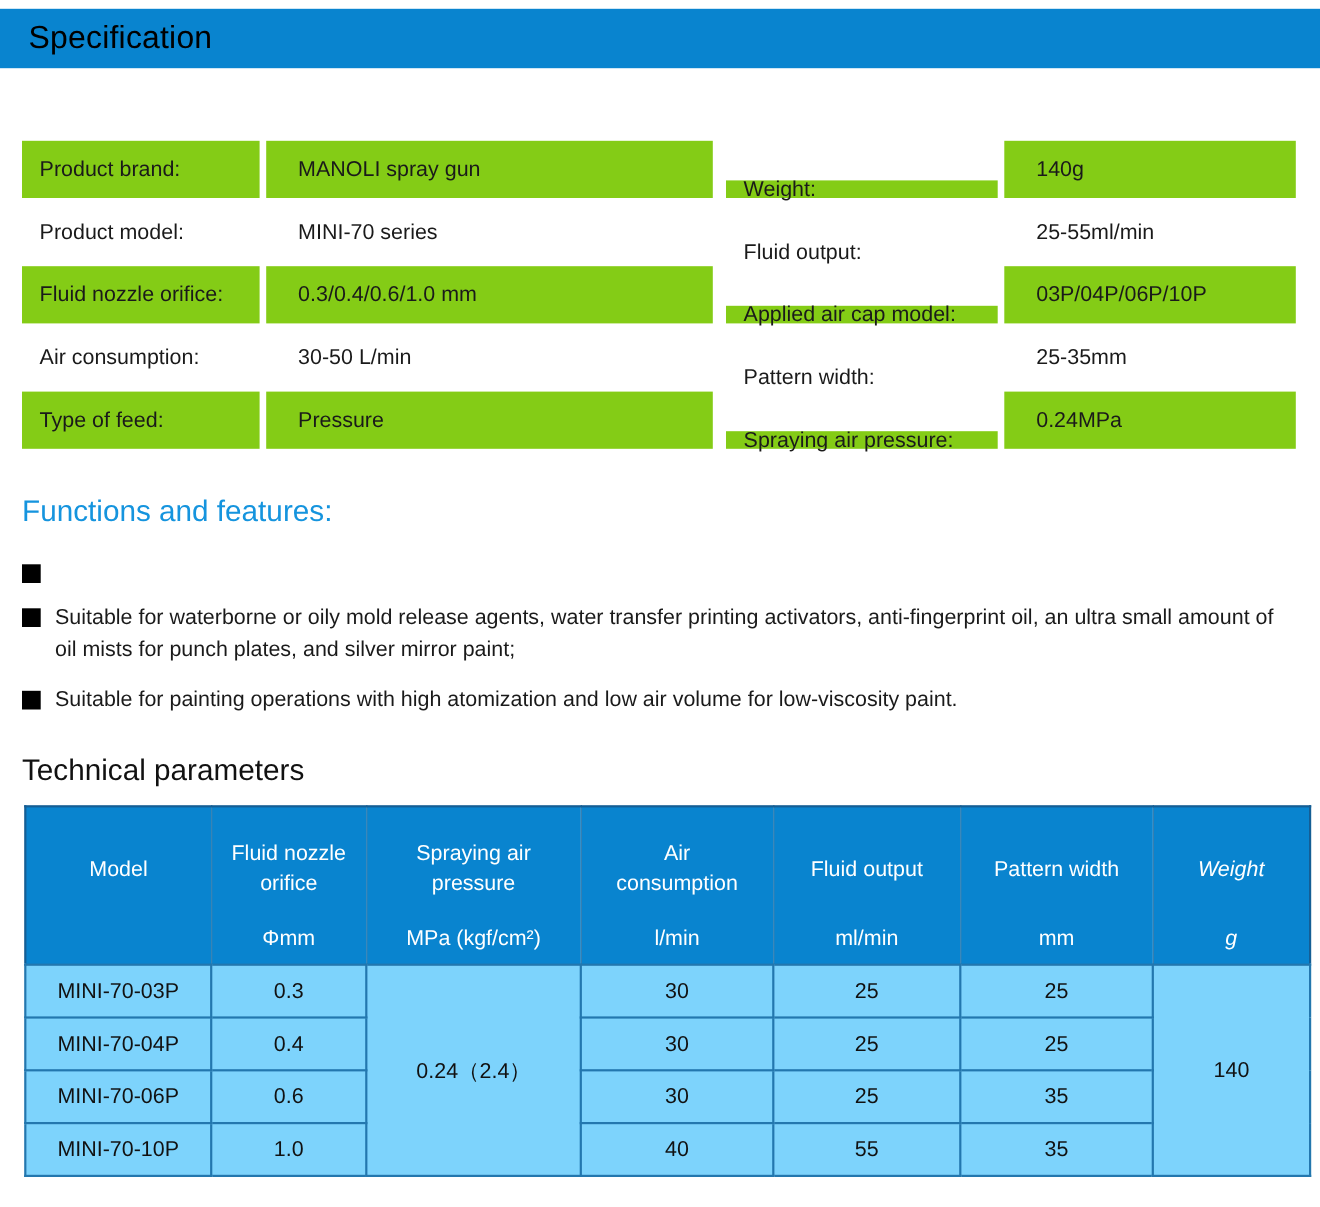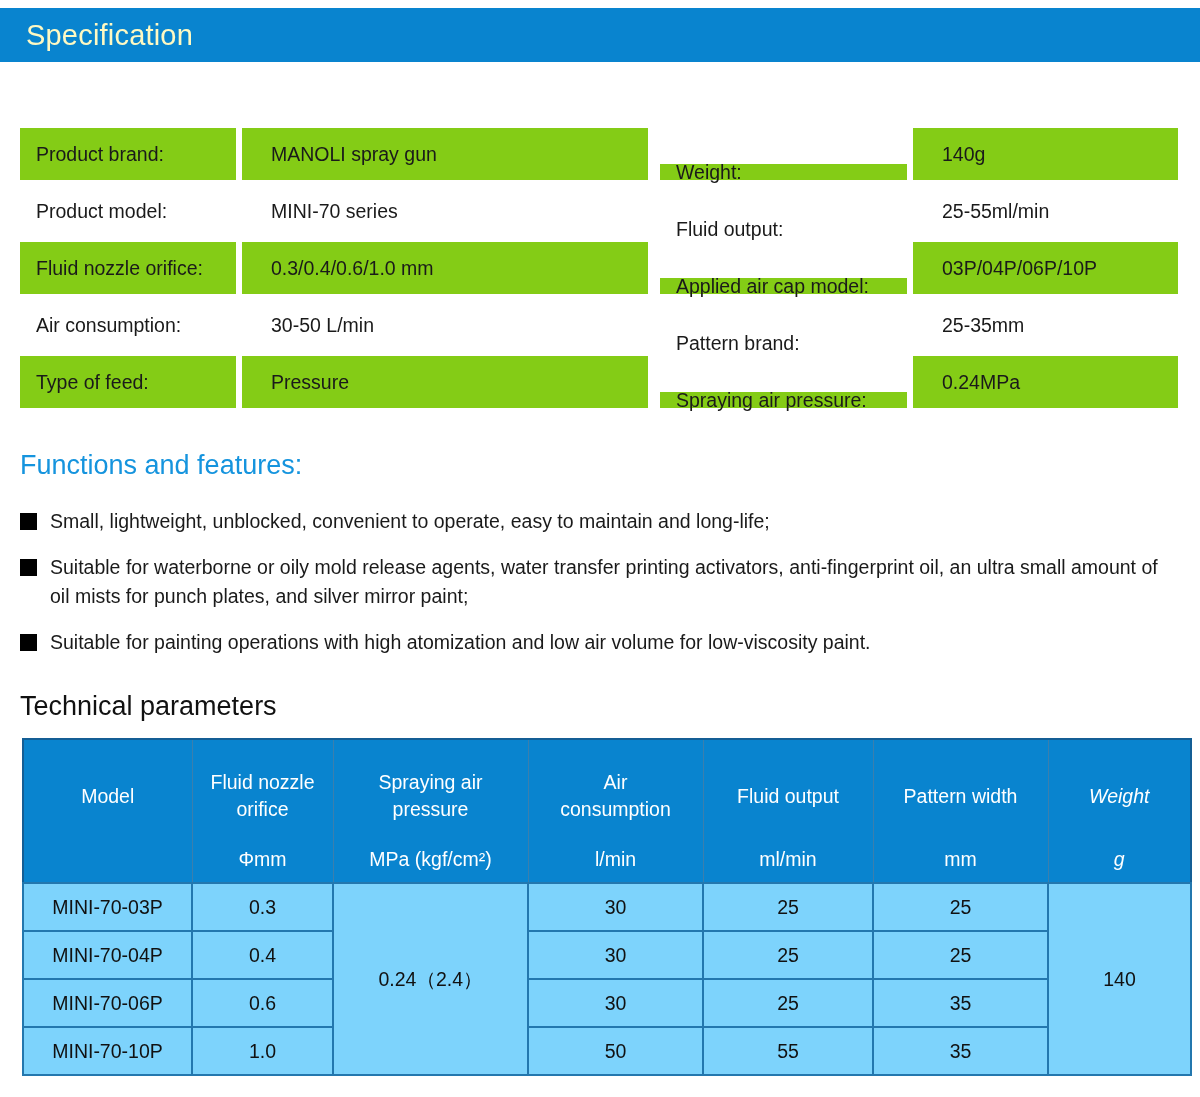--- a/index.html
+++ b/index.html
@@ -14,21 +14,21 @@
   
   .title-bar {
     margin-top: 8px;
     height: 54px;
     background: #0984cf;
     display: flex;
     align-items: center;
     padding-left: 26px;
   }
   .title-bar span {
-    color: #fef9c3;
+    color: #000000;
     font-size: 29px;
     letter-spacing: 0.2px;
   }
 
   
   .spec-grid {
     margin: 66px 22px 0 20px;
     display: flex;
     gap: 12px;
   }
@@ -184,37 +184,36 @@
       </div>
       <div class="spec-row even">
         <div class="spec-label">Fluid output:</div>
         <div class="spec-value">25-55ml/min</div>
       </div>
       <div class="spec-row odd">
         <div class="spec-label">Applied air cap model:</div>
         <div class="spec-value">03P/04P/06P/10P</div>
       </div>
       <div class="spec-row even">
-        <div class="spec-label">Pattern brand:</div>
+        <div class="spec-label">Pattern width:</div>
         <div class="spec-value">25-35mm</div>
       </div>
       <div class="spec-row odd">
         <div class="spec-label">Spraying air pressure:</div>
         <div class="spec-value">0.24MPa</div>
       </div>
     </div>
 
   </div>
 
   <h2 class="features-heading">Functions and features:</h2>
 
   <ul class="features">
     <li>
       <span class="sq"></span>
-      <span class="feature-text">Small, lightweight, unblocked, convenient to operate, easy to maintain and long-life;</span>
     </li>
     <li>
       <span class="sq"></span>
       <span class="feature-text">Suitable for waterborne or oily mold release agents, water transfer printing activators, anti-fingerprint oil, an ultra small amount of oil mists for punch plates, and silver mirror paint;</span>
     </li>
     <li>
       <span class="sq"></span>
       <span class="feature-text">Suitable for painting operations with high atomization and low air volume for low-viscosity paint.</span>
     </li>
   </ul>
@@ -288,20 +287,20 @@
       <tr>
         <td>MINI-70-06P</td>
         <td>0.6</td>
         <td>30</td>
         <td>25</td>
         <td>35</td>
       </tr>
       <tr>
         <td>MINI-70-10P</td>
         <td>1.0</td>
-        <td>50</td>
+        <td>40</td>
         <td>55</td>
         <td>35</td>
       </tr>
     </tbody>
   </table>
 
 </div>
 
 </body></html>

